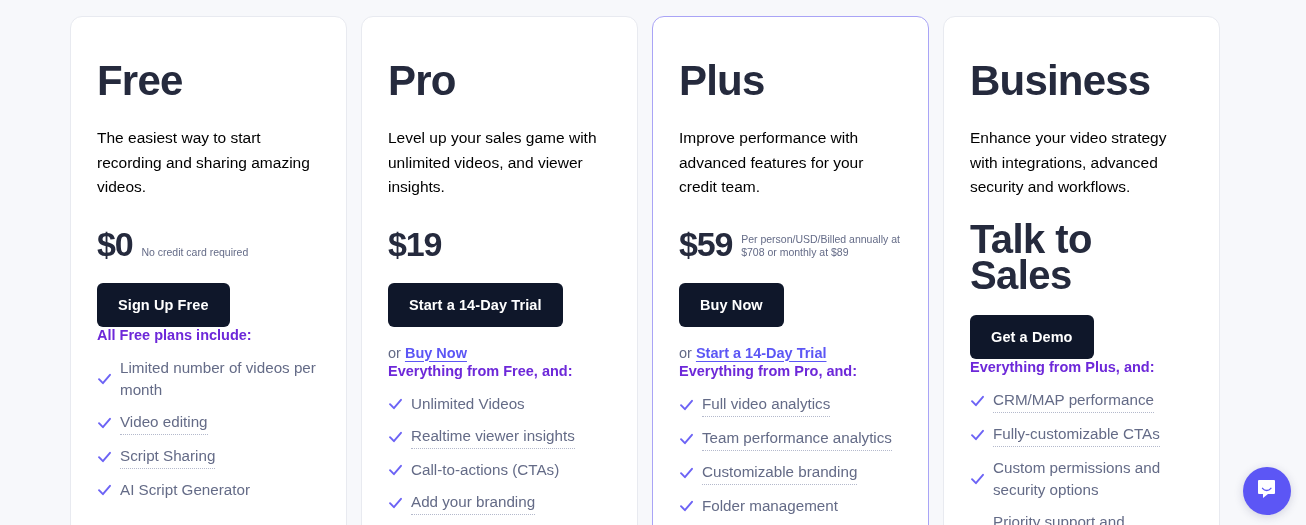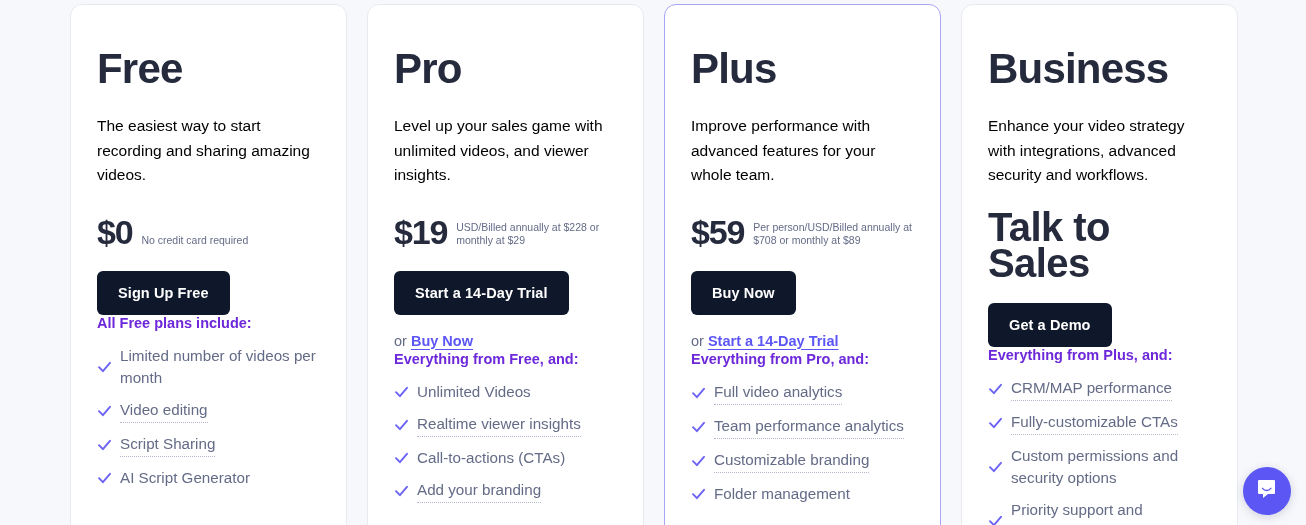--- a/index.html
+++ b/index.html
@@ -11,22 +11,22 @@
     height: 525px;
     overflow: hidden;
     background: #f7f8fb;
     font-family: "Liberation Sans", sans-serif;
     -webkit-font-smoothing: antialiased;
   }
 
   .pricing-grid {
     position: relative;
     display: flex;
-    gap: 20px;
-    padding: 4px 70px 0 70px;
+    gap: 14px;
+    padding: 16px 70px 0 70px;
     box-sizing: border-box;
     height: 525px;
   }
 
   .plan-card {
     position: relative;
     width: 277px;
     flex: 0 0 277px;
     background: #ffffff;
     border: 1px solid #e8eaf0;
@@ -205,21 +205,20 @@
           <span class="check-icon">
             <svg width="15" height="20" viewBox="0 0 15 20" aria-hidden="true">
               <path d="M2 10.2 L5.9 14.2 L13 5.8" stroke="#6c63f5" stroke-width="1.9" fill="none" stroke-linecap="round" stroke-linejoin="round"></path>
             </svg>
           </span>
           <span class="feature-text">AI Script Generator</span>
         </li>
       </ul></div>
     <div class="plan-card"><div class="plan-name">Pro</div><p class="plan-desc">Level up your sales game with unlimited videos, and viewer insights.</p><div class="price-row">
         <span class="price-amount">$19</span>
-        <span class="price-note">USD/Billed annually at $228 or monthly at $29</span>
       </div><button class="cta-button">Start a 14-Day Trial</button><div class="secondary-line"><span>or </span><a class="alt-link">Buy Now</a></div><div class="features-heading">Everything from Free, and:</div><ul class="features-list">
         <li class="feature-item">
           <span class="check-icon">
             <svg width="15" height="20" viewBox="0 0 15 20" aria-hidden="true">
               <path d="M2 10.2 L5.9 14.2 L13 5.8" stroke="#6c63f5" stroke-width="1.9" fill="none" stroke-linecap="round" stroke-linejoin="round"></path>
             </svg>
           </span>
           <span class="feature-text">Unlimited Videos</span>
         </li>
         <li class="feature-item">
@@ -240,21 +239,21 @@
         </li>
         <li class="feature-item">
           <span class="check-icon">
             <svg width="15" height="20" viewBox="0 0 15 20" aria-hidden="true">
               <path d="M2 10.2 L5.9 14.2 L13 5.8" stroke="#6c63f5" stroke-width="1.9" fill="none" stroke-linecap="round" stroke-linejoin="round"></path>
             </svg>
           </span>
           <span class="feature-text tooltip">Add your branding</span>
         </li>
       </ul></div>
-    <div class="plan-card highlight"><div class="plan-name">Plus</div><p class="plan-desc">Improve performance with advanced features for your whole team.</p><div class="price-row">
+    <div class="plan-card highlight"><div class="plan-name">Plus</div><p class="plan-desc">Improve performance with advanced features for your credit team.</p><div class="price-row">
         <span class="price-amount">$59</span>
         <span class="price-note">Per person/USD/Billed annually at $708 or monthly at $89</span>
       </div><button class="cta-button">Buy Now</button><div class="secondary-line"><span>or </span><a class="alt-link">Start a 14-Day Trial</a></div><div class="features-heading">Everything from Pro, and:</div><ul class="features-list">
         <li class="feature-item">
           <span class="check-icon">
             <svg width="15" height="20" viewBox="0 0 15 20" aria-hidden="true">
               <path d="M2 10.2 L5.9 14.2 L13 5.8" stroke="#6c63f5" stroke-width="1.9" fill="none" stroke-linecap="round" stroke-linejoin="round"></path>
             </svg>
           </span>
           <span class="feature-text tooltip">Full video analytics</span>

